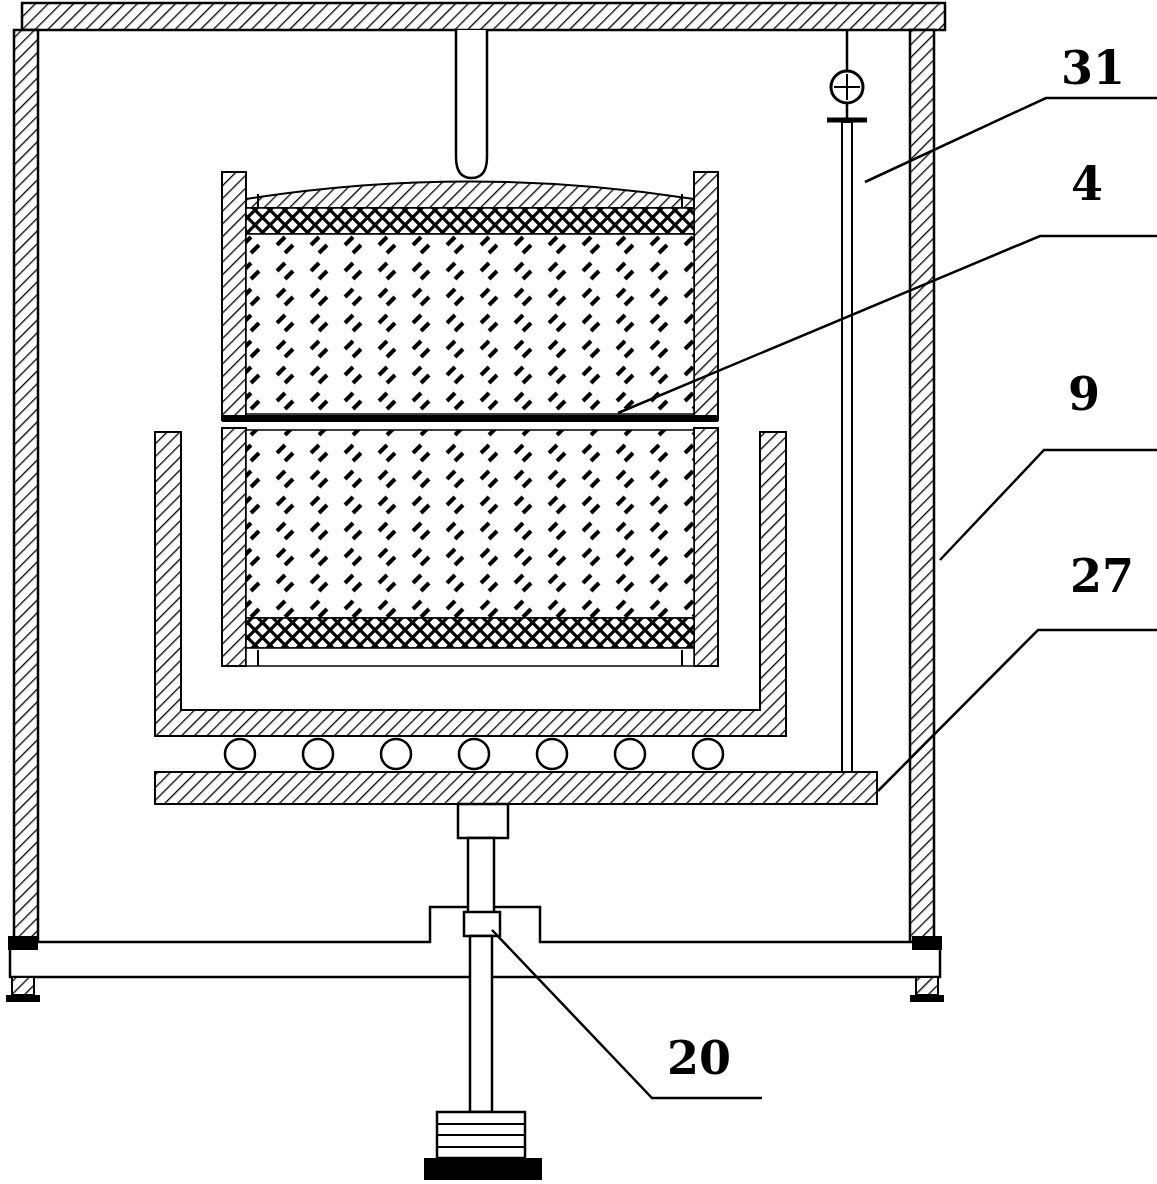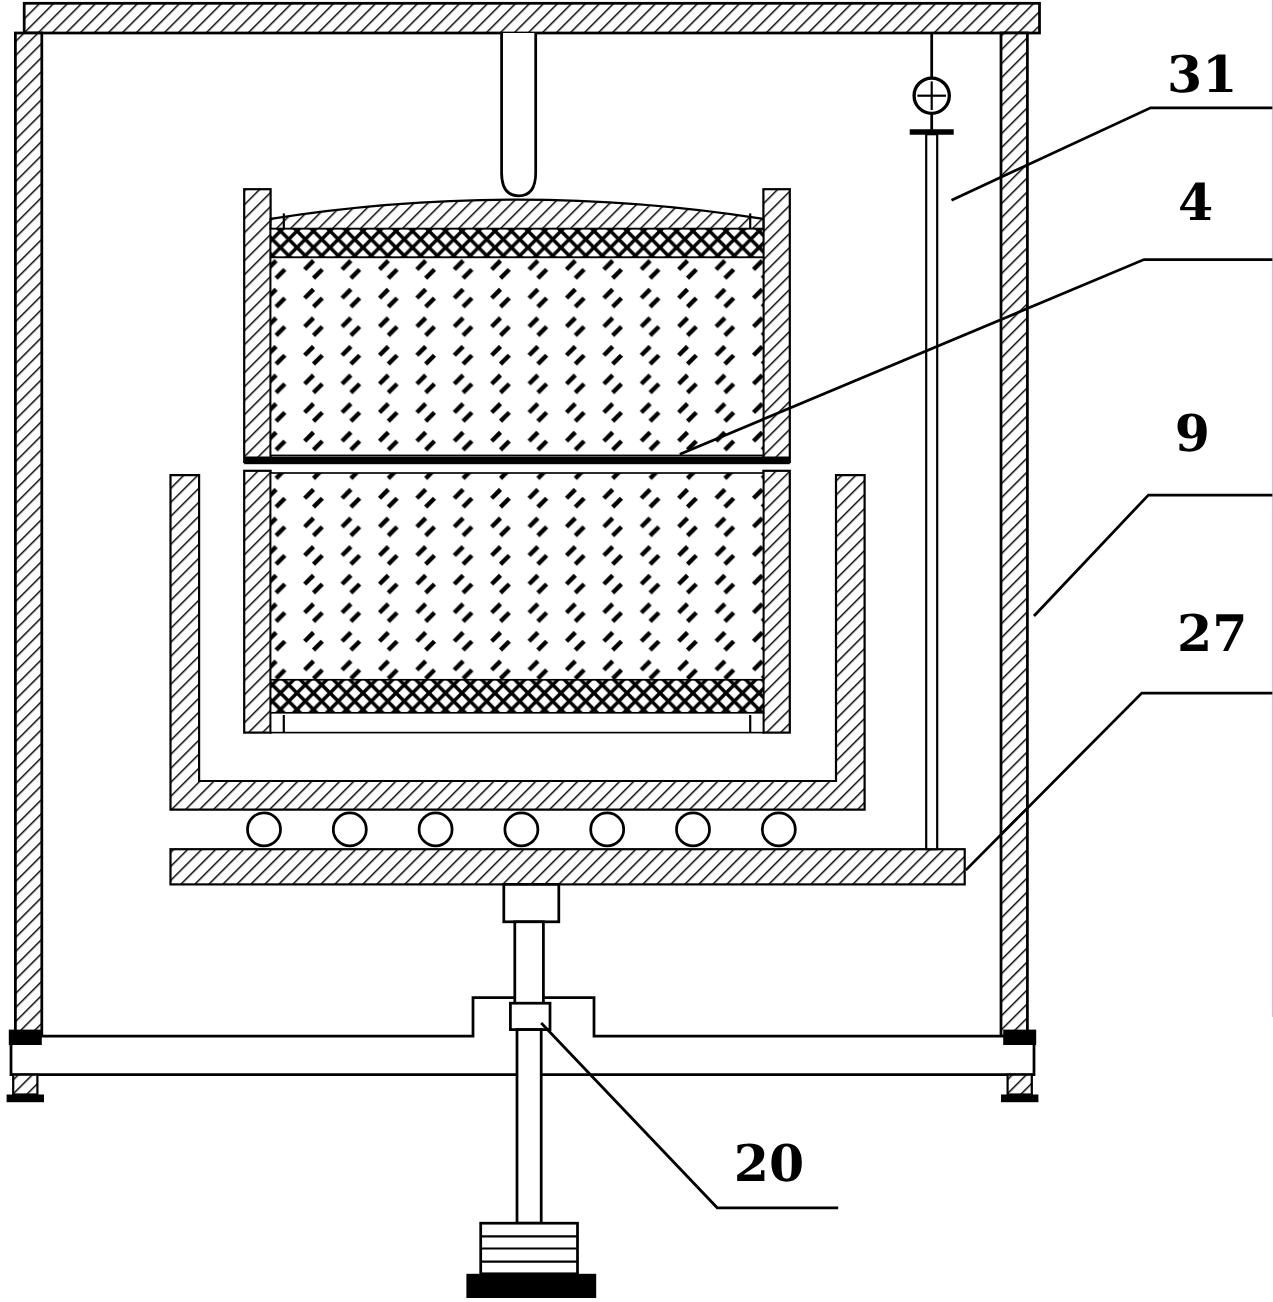--- a/index.html
+++ b/index.html
@@ -1,16 +1,16 @@
 <!DOCTYPE html>
 <html><head>
 <meta charset="utf-8">
 <style>
   html,body{margin:0;padding:0;background:#ffffff;}
-  .stage{position:relative;width:1157px;height:1184px;background:#be185d;overflow:hidden;
+  .stage{position:relative;width:1157px;height:1184px;background:#0369a1;overflow:hidden;
          font-family:"DejaVu Serif", serif;}
   svg{display:block;}
   .ref-label{font-family:"DejaVu Serif", serif;font-weight:bold;font-size:46px;fill:#000;}
 </style>
 </head>
 <body>
 
 <div class="stage">
 <svg width="1157" height="1184" viewBox="0 0 1157 1184" xmlns="http://www.w3.org/2000/svg">
   <defs>

